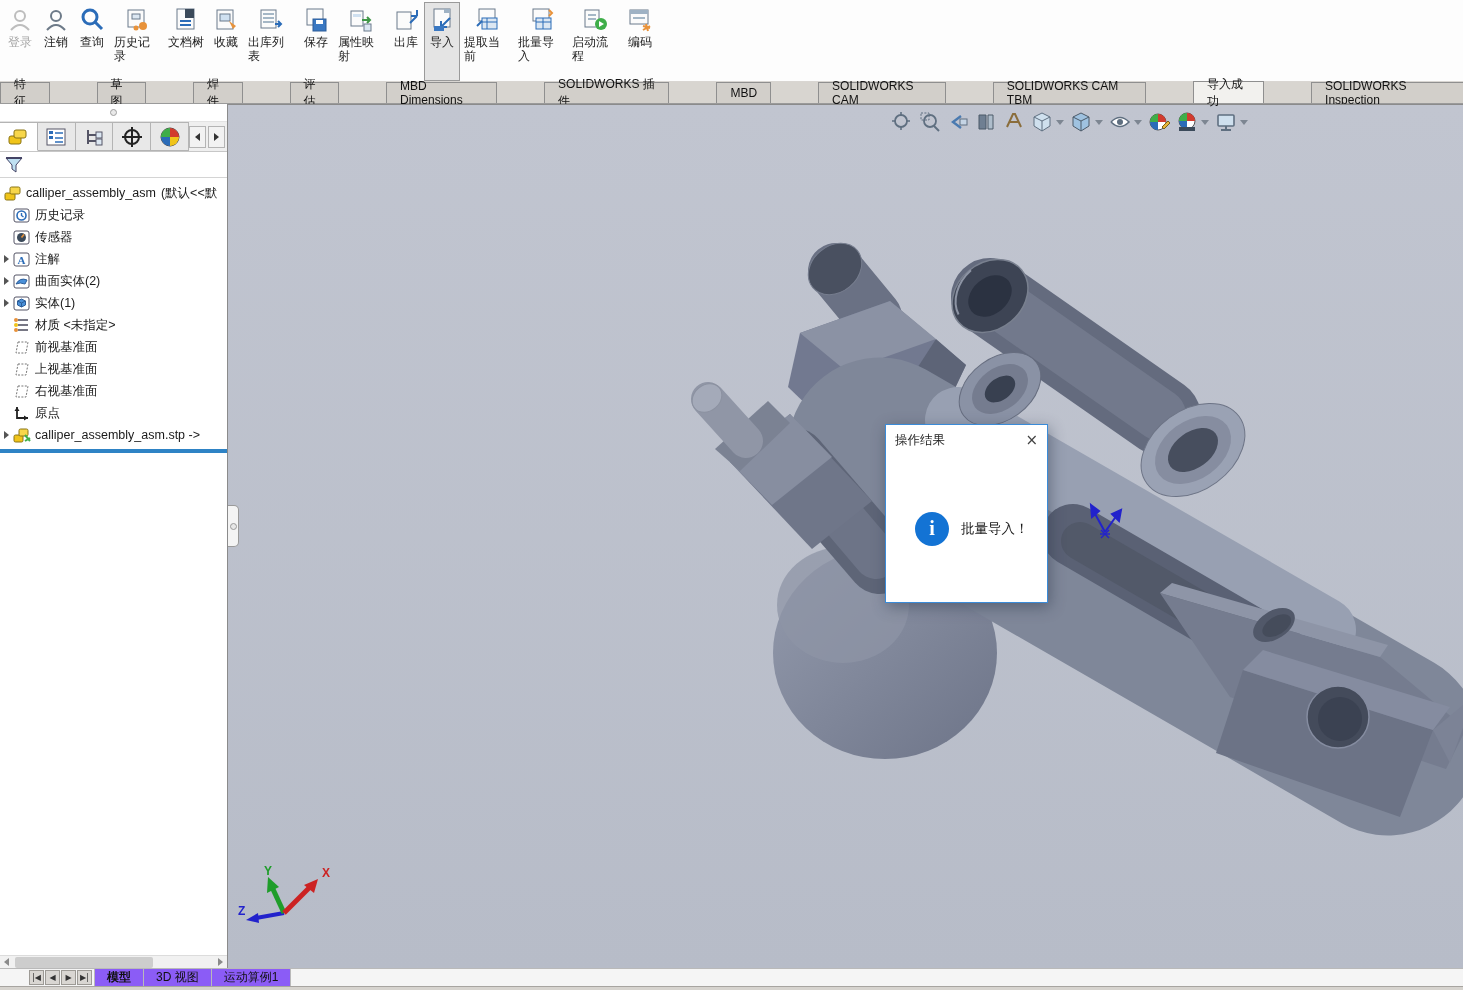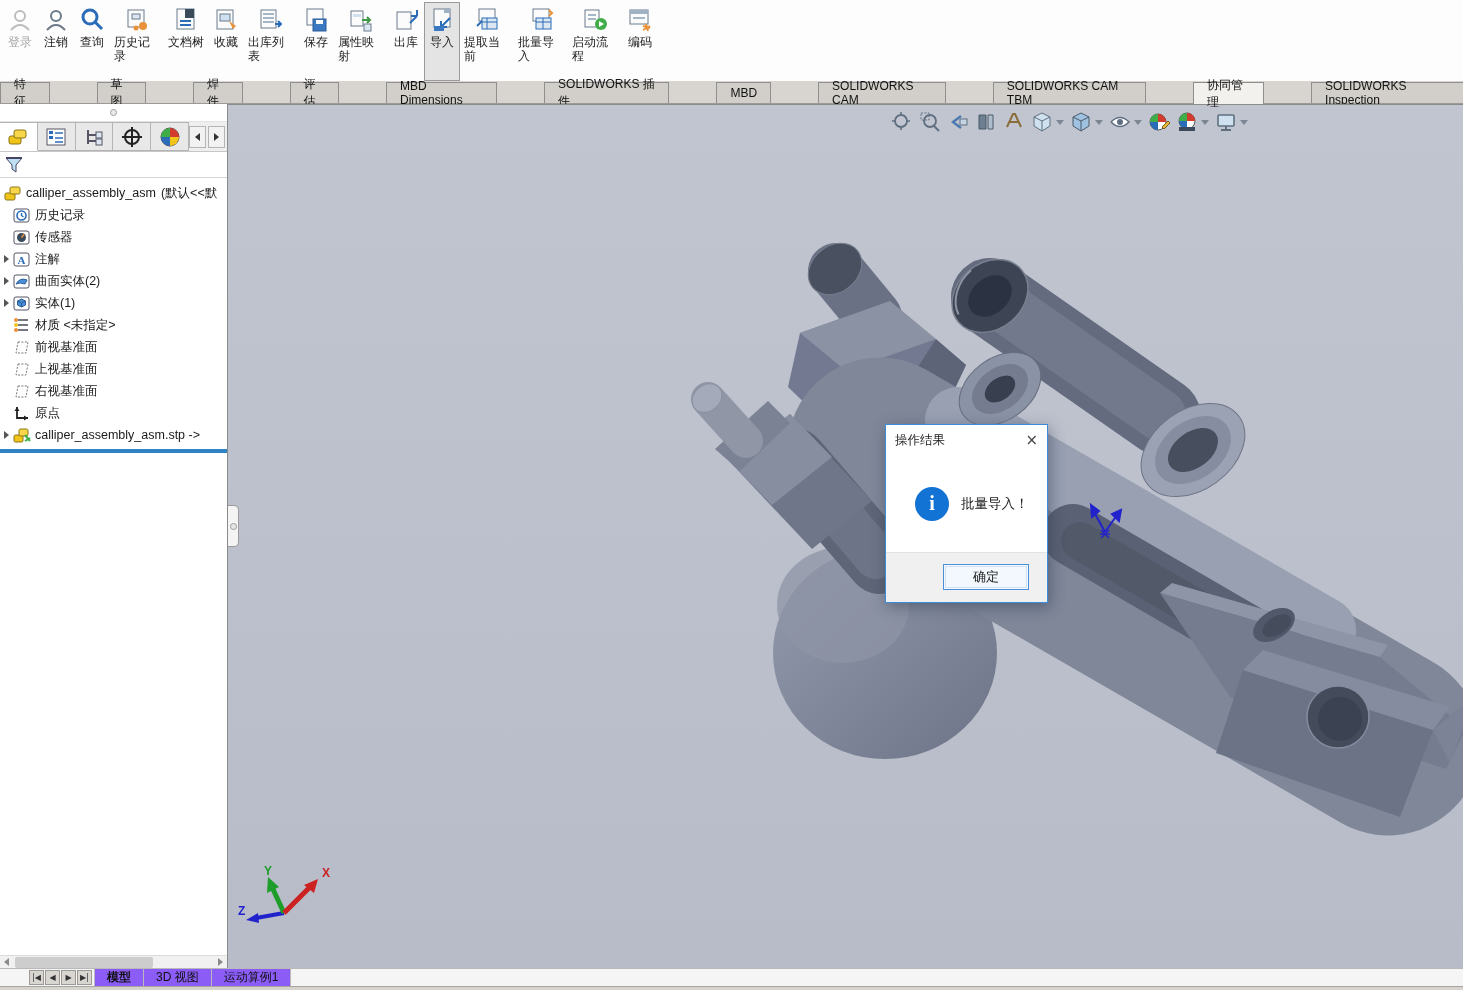--- a/index.html
+++ b/index.html
@@ -8,21 +8,21 @@
   .app { width:1463px; height:990px; display:flex; flex-direction:column; }
 
   
   .toolbar { height:82px; background:#fdfdfd; display:flex; align-items:stretch; padding:2px 2px 0 2px; border-bottom:1px solid #d9d6d2; }
   .tbtn { min-width:34px; max-width:54px; padding:3px 3px; display:flex; flex-direction:column; align-items:center; text-align:left; line-height:1.15; font-size:12px; color:#222; border:1px solid transparent; }
   .tbtn .ticon { width:28px; height:28px; margin-bottom:2px; flex:none; }
   .tbtn.disabled { color:#a8a8a8; }
   .tbtn.active { background:#e4e4e4; border:1px solid #9a9a9a; }
 
   
-  .tabbar { height:22px; background:#d8d5d0; display:flex; align-items:flex-start; border-bottom:1px solid #9a9a9a;gap:48px; }
+  .tabbar { height:22px; background:#d8d5d0; display:flex; align-items:flex-end; border-bottom:1px solid #9a9a9a;gap:48px; }
   .rtab { height:21px; padding:0 13px; display:flex; align-items:center; font-size:12px; background:#d2cfca; border:1px solid #8f8f8f; border-bottom:none; margin-right:-1px; color:#111; }
   .rtab.active { background:#f2f1ee; height:22px; position:relative; z-index:2; }
 
   
   .main { flex:1; display:flex; min-height:0; }
   .panel { width:228px; background:#fff; border-right:1px solid #8b8b8b; display:flex; flex-direction:column; }
   .panel-grip { height:18px; border-bottom:1px solid #e3e3e3; display:flex; align-items:center; justify-content:center; }
   .panel-grip .dot { width:7px; height:7px; border-radius:50%; background:#e9e9e9; border:1px solid #9f9f9f; }
   .ptabs { height:30px; display:flex; align-items:stretch; background:#efefef; border-bottom:1px solid #c7c7c7; }
   .ptab { width:39px; display:flex; align-items:center; justify-content:center; background:#e8e8e8; border:1px solid #b4b4b4; border-left:none; }
@@ -243,21 +243,21 @@
     <div class="rtab">
         <span>MBD</span>
       </div>
     <div class="rtab">
         <span>SOLIDWORKS CAM</span>
       </div>
     <div class="rtab">
         <span>SOLIDWORKS CAM TBM</span>
       </div>
     <div class="rtab active">
-        <span>协同管理</span>
+        <span>导入成功</span>
       </div>
     <div class="rtab">
         <span>SOLIDWORKS Inspection</span>
       </div>
   </div>
 
   <div class="main">
 
     <div class="panel">
       <div class="panel-grip">
@@ -644,25 +644,20 @@
         <div class="dlg-title">
           <span>操作结果</span>
           <span class="dlg-close">×</span>
         </div>
         <div class="dlg-body">
           <span class="info-circle">
               <span>i</span>
             </span>
           <span class="dlg-msg">批量导入！</span>
         </div>
-        <div class="dlg-footer">
-          <div class="ok-btn">
-              <span>确定</span>
-            </div>
-        </div>
       </div>
 
     </div>
   </div>
 
   <div class="bottombar">
     <div class="bb-row">
       <div class="bb-nav">
         <div class="bb-btn">
             <span class="bb-glyph">|◀</span>

